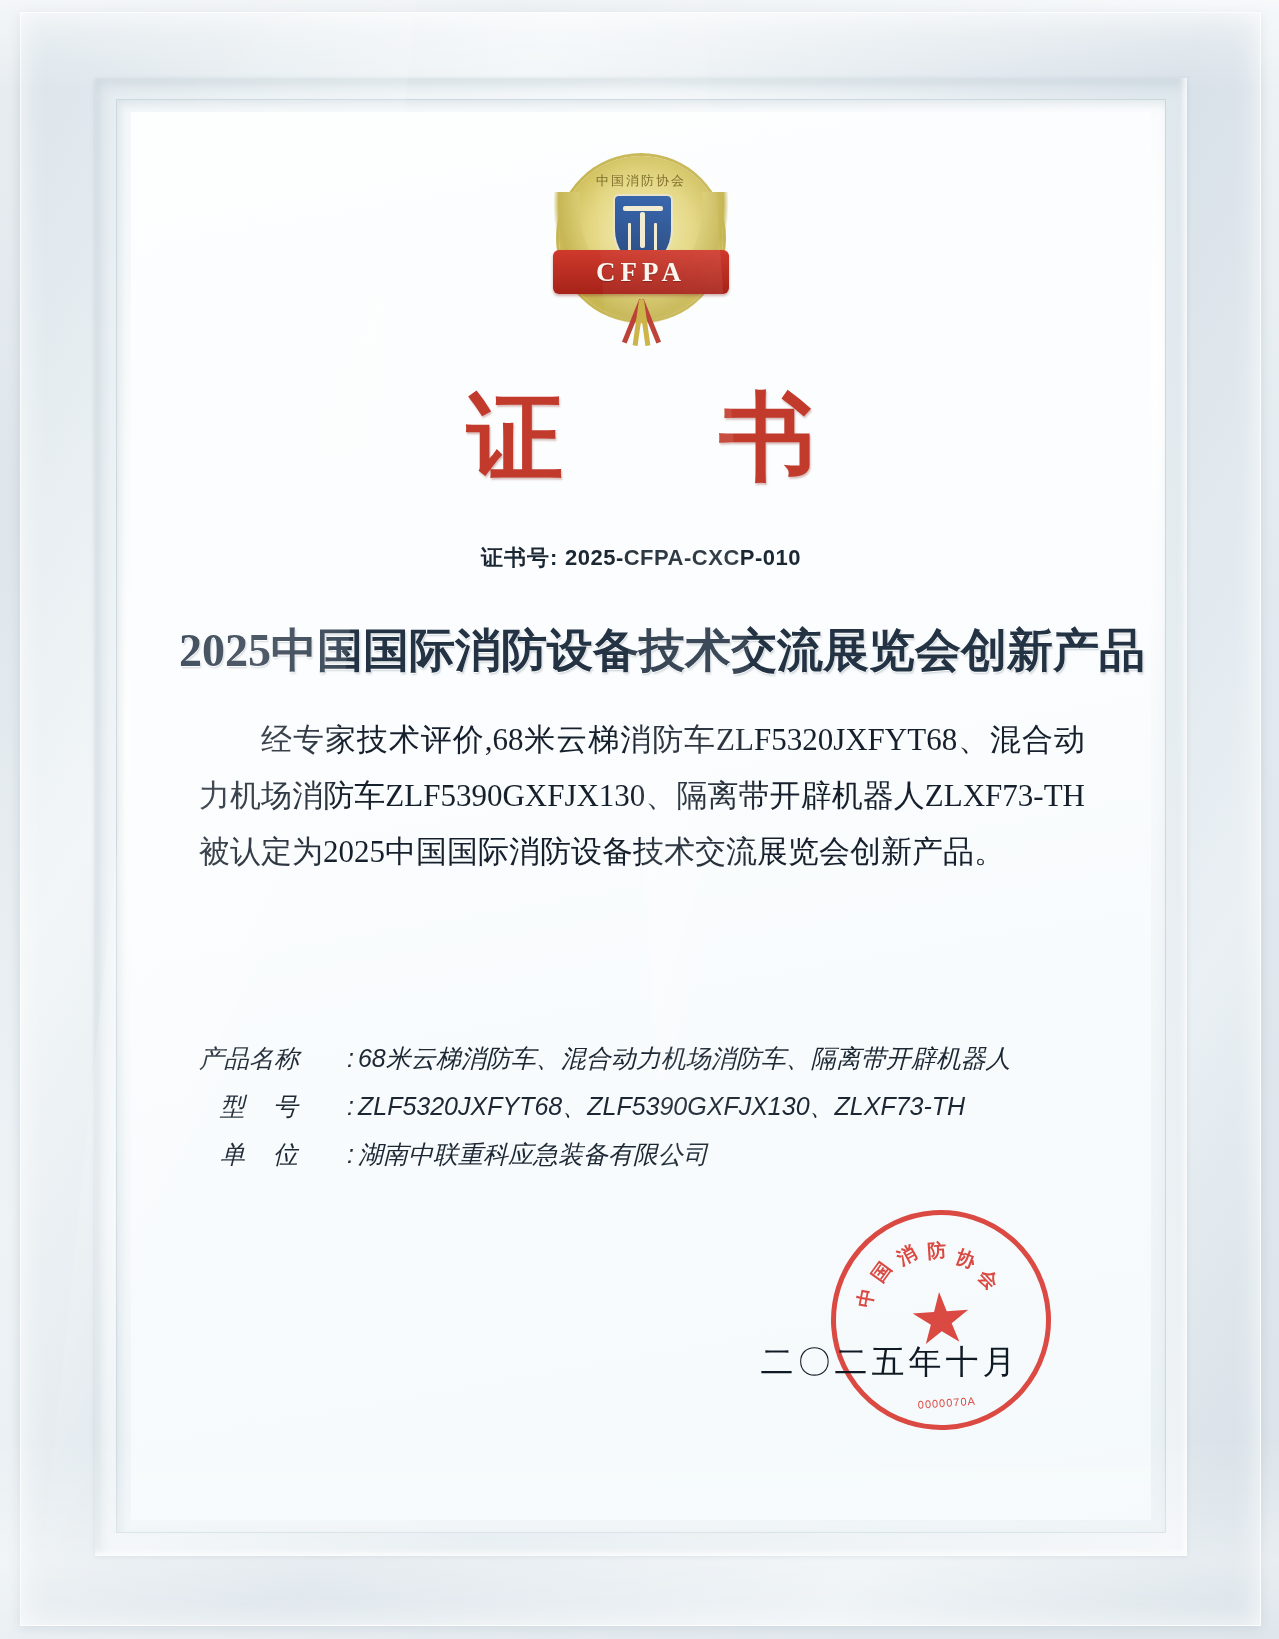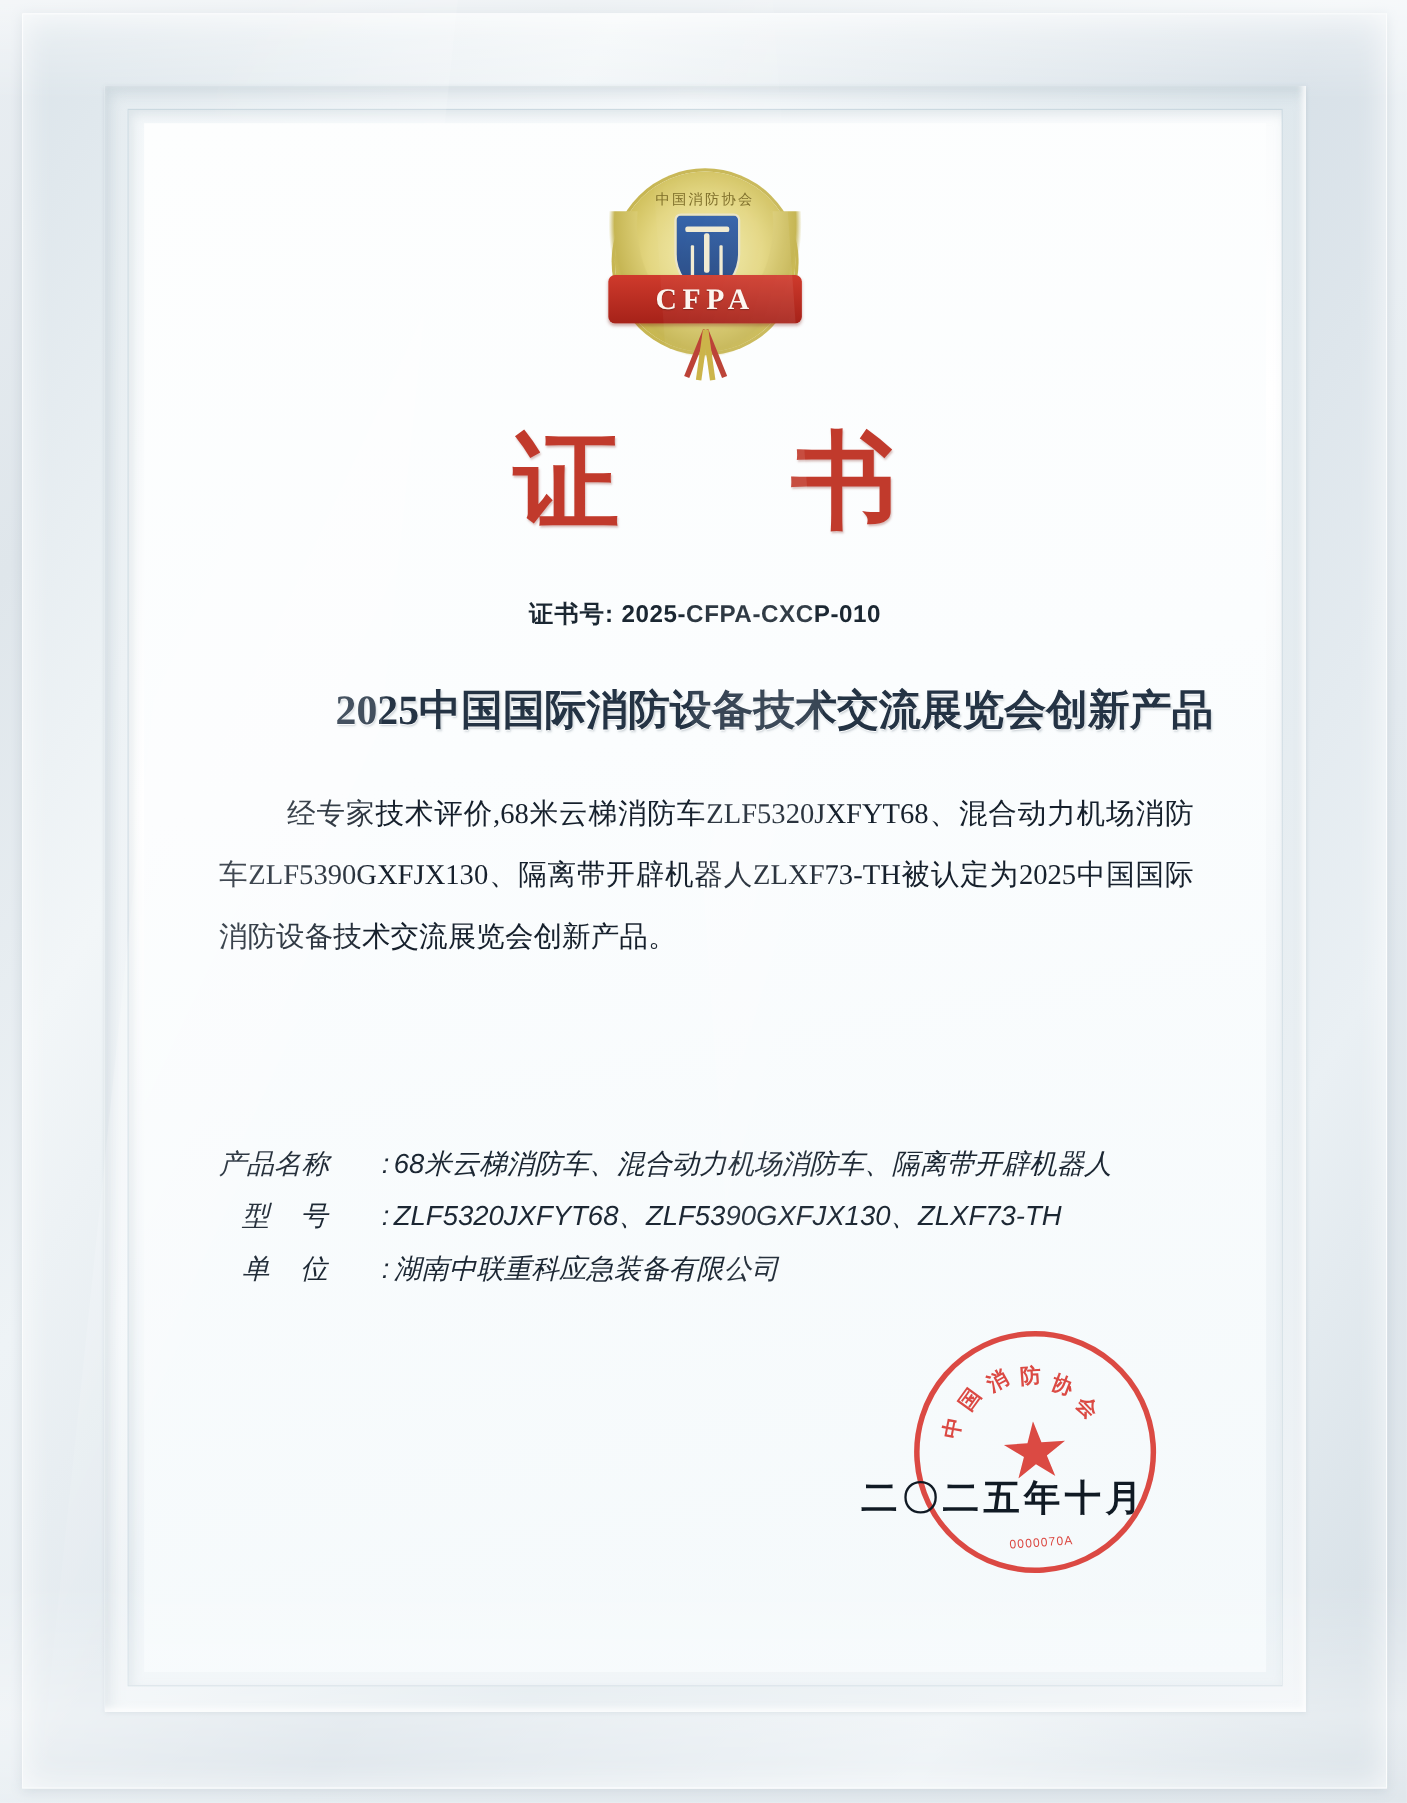--- a/index.html
+++ b/index.html
@@ -227,38 +227,38 @@
     margin-top: 39px;
   }
   #cert-no .label { letter-spacing: 1px; }
 
   
   #headline {
     position: absolute;
     left: 48px;
     width: 924px;
     top: 508px;
-    text-align: right;
+    text-align: center;
     font-family: "Liberation Serif", serif;
     font-weight: bold;
-    font-size: 38px;
+    font-size: 46px;
     letter-spacing: 0px;
     color: #243344;
     text-shadow: 0 1px 0 rgba(255,255,255,0.9), 1px 2px 2px rgba(90,105,120,0.30);
     white-space: nowrap;
   }
 
   
   #body-text {
     position: absolute;
     left: 68px;
     width: 886px;
     top: 600px;
     font-family: "Liberation Serif", serif;
-    font-size: 26px;
+    font-size: 31px;
     line-height: 56px;
     color: #16202c;
     text-align: justify;
   }
   #body-text p { margin: 0 0 6px 0; text-indent: 62px; }
 
   
   #meta {
     position: absolute;
     left: 68px;
@@ -319,28 +319,28 @@
     bottom: 16px;
     text-align: center;
     font-size: 11px;
     color: #d8312a;
     letter-spacing: 1px;
   }
 
   
   #cert-date {
     position: absolute;
-    left: 652px;
+    left: 589px;
     width: 340px;
     top: 1228px;
+    text-align: center;
     font-family: "Liberation Serif", serif;
     font-size: 33px;
     letter-spacing: 4px;
     color: #101a24;
-    font-weight: bold;
   }
 
   
   #glare1 { left: 120px; top: 0; width: 210px; height: 1639px; transform: skewX(-6deg); opacity: .35; }
   #glare2 { left: 640px; top: 0; width: 120px; height: 1639px; transform: skewX(4deg); opacity: .20; }
   #glare3 { left: 0px;   top: 1440px; width: 1279px; height: 200px; background: linear-gradient(180deg, rgba(255,255,255,0) 0%, rgba(255,255,255,0.45) 60%, rgba(255,255,255,0.15) 100%); opacity:.8;}
   #glare4 { left: 0px;   top: 0px; width: 1279px; height: 90px; background: linear-gradient(180deg, rgba(255,255,255,0.55) 0%, rgba(255,255,255,0.0) 100%); opacity:.9;}
 </style>
 </head>
 <body>

